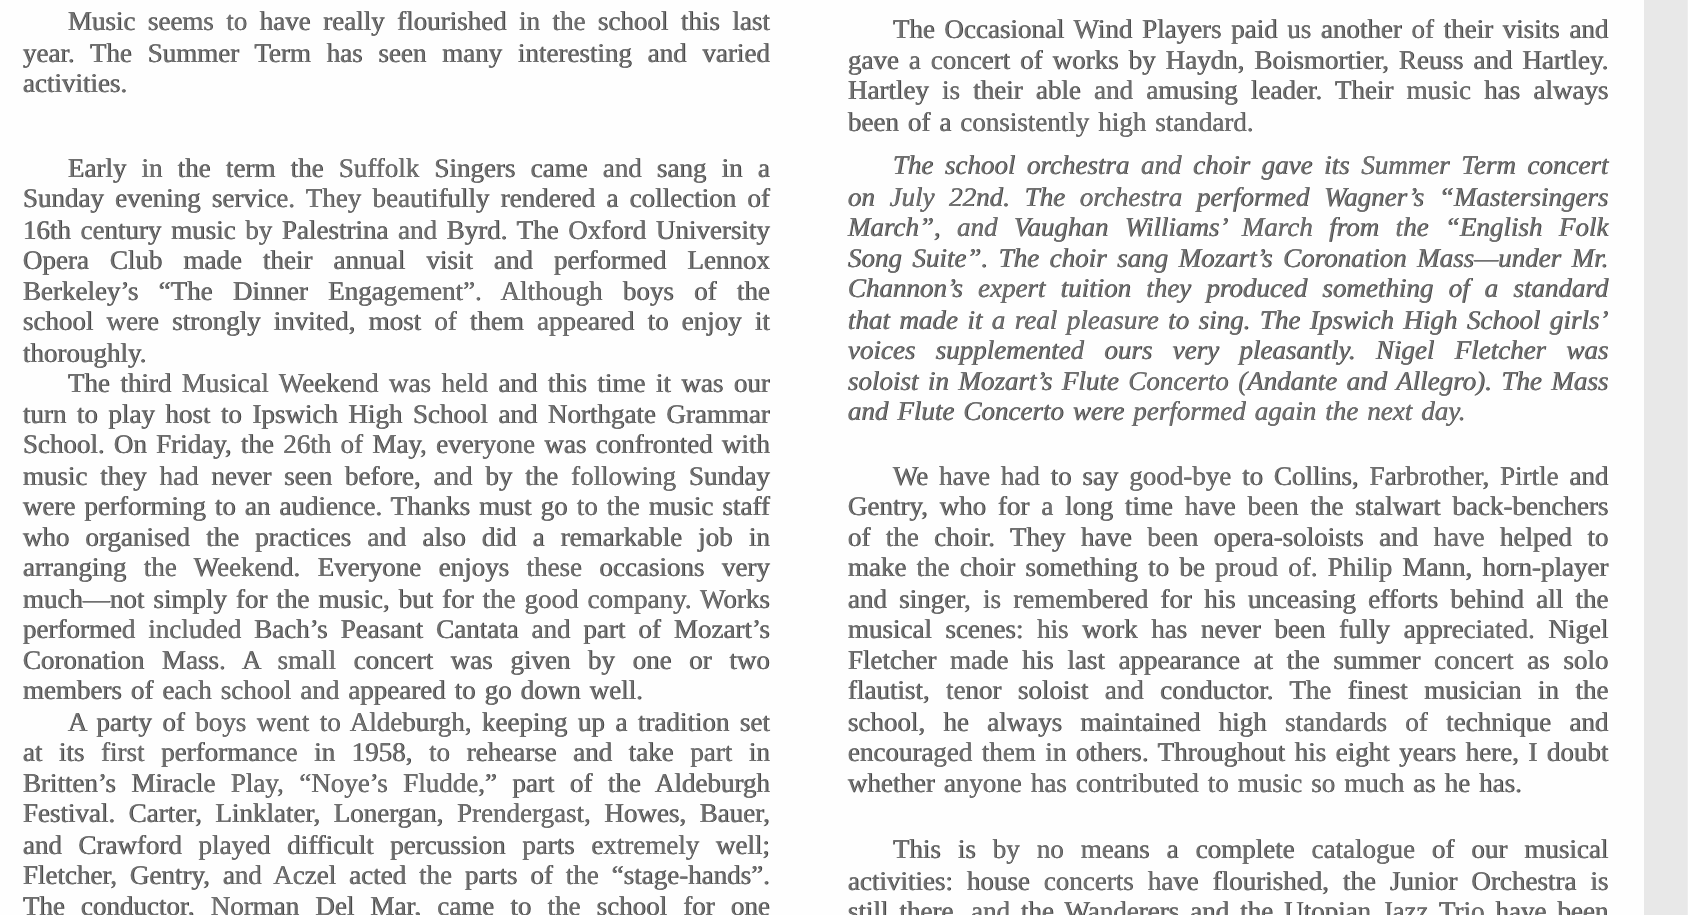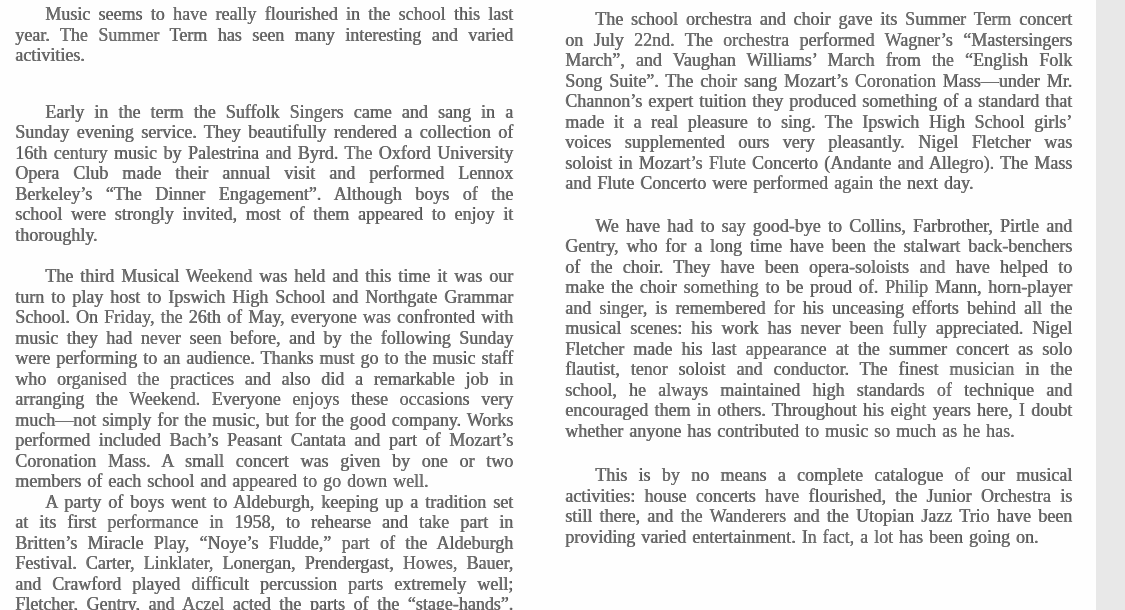--- a/index.html
+++ b/index.html
@@ -28,40 +28,41 @@
   }
   .col p {
     margin: 0;
     text-indent: 30px;
   }
   .col-left  { left: 15px;  width: 498px; }
   .col-right { left: 565px; width: 507px; }
 
   .col-left  p.p1 { margin-top: 4px;  }
   .col-left  p.p2 { margin-top: 36px; }
-  .col-left  p.p3 { margin-top: 21px; }
+  .col-left  p.p3 { }
   .col-left  p.p4 { margin-top: 0;    }
 
   .col-right p.p1 { margin-top: 9px; }
-  .col-right p.p2 { margin-top: 9px; }
+  .col-right p.p2 { margin-top: 9px; font-style: italic; }
   .col-right p.p3 { margin-top: 22px; }
   .col-right p.p4 { margin-top: 24px; }
 </style>
 </head>
 <body>
 
 <div class="page">
 
   <div class="col col-left">
     <p class="p1">Music seems to have really flourished in the school this last year. The Summer Term has seen many interesting and varied activities.</p>
     <p class="p2">Early in the term the Suffolk Singers came and sang in a Sunday evening service. They beautifully rendered a collection of 16th century music by Palestrina and Byrd. The Oxford University Opera Club made their annual visit and performed Lennox Berkeley’s “The Dinner Engagement”. Although boys of the school were strongly invited, most of them appeared to enjoy it thoroughly.</p>
     <p class="p3">The third Musical Weekend was held and this time it was our turn to play host to Ipswich High School and Northgate Grammar School. On Friday, the 26th of May, everyone was confronted with music they had never seen before, and by the following Sunday were performing to an audience. Thanks must go to the music staff who organised the practices and also did a remarkable job in arranging the Weekend.  Everyone enjoys these occasions very much—not simply for the music, but for the good company. Works performed included Bach’s Peasant Cantata and part of Mozart’s Coronation Mass.  A small concert was given by one or two members of each school and appeared to go down well.</p>
     <p class="p4">A party of boys went to Aldeburgh, keeping up a tradition set at its first performance in 1958, to rehearse and take part in Britten’s Miracle Play, “Noye’s Fludde,” part of the Aldeburgh Festival. Carter, Linklater, Lonergan, Prendergast, Howes, Bauer, and Crawford played difficult percussion parts extremely well; Fletcher, Gentry, and Aczel acted the parts of the “stage-hands”. The conductor, Norman Del Mar, came to the school for one rehearsal. A recording by Decca will be released in November.</p>
   </div>
 
   <div class="col col-right">
+    <p class="p1">The Occasional Wind Players paid us another of their visits and gave a concert of works by Haydn, Boismortier, Reuss and Hartley. Hartley is their able and amusing leader. Their music has always been of a consistently high standard.</p>
     <p class="p2">The school orchestra and choir gave its Summer Term concert on July 22nd. The orchestra performed Wagner’s “Mastersingers March”, and Vaughan Williams’ March from the “English Folk Song Suite”. The choir sang Mozart’s Coronation Mass—under Mr. Channon’s expert tuition they produced something of a standard that made it a real pleasure to sing. The Ipswich High School girls’ voices supplemented ours very pleasantly. Nigel Fletcher was soloist in Mozart’s Flute Concerto (Andante and Allegro). The Mass and Flute Concerto were performed again the next day.</p>
     <p class="p3">We have had to say good-bye to Collins, Farbrother, Pirtle and Gentry, who for a long time have been the stalwart back-benchers of the choir. They have been opera-soloists and have helped to make the choir something to be proud of. Philip Mann, horn-player and singer, is remembered for his unceasing efforts behind all the musical scenes: his work has never been fully appreciated.  Nigel Fletcher made his last appearance at the summer concert as solo flautist, tenor soloist and conductor. The finest musician in the school, he always maintained high standards of technique and encouraged them in others. Throughout his eight years here, I doubt whether anyone has contributed to music so much as he has.</p>
     <p class="p4">This is by no means a complete catalogue of our musical activities: house concerts have flourished, the Junior Orchestra is still there, and the Wanderers and the Utopian Jazz Trio have been providing varied entertainment. In fact, a lot has been going on.</p>
 
   </div>
 
 </div>
 
 </body></html>

